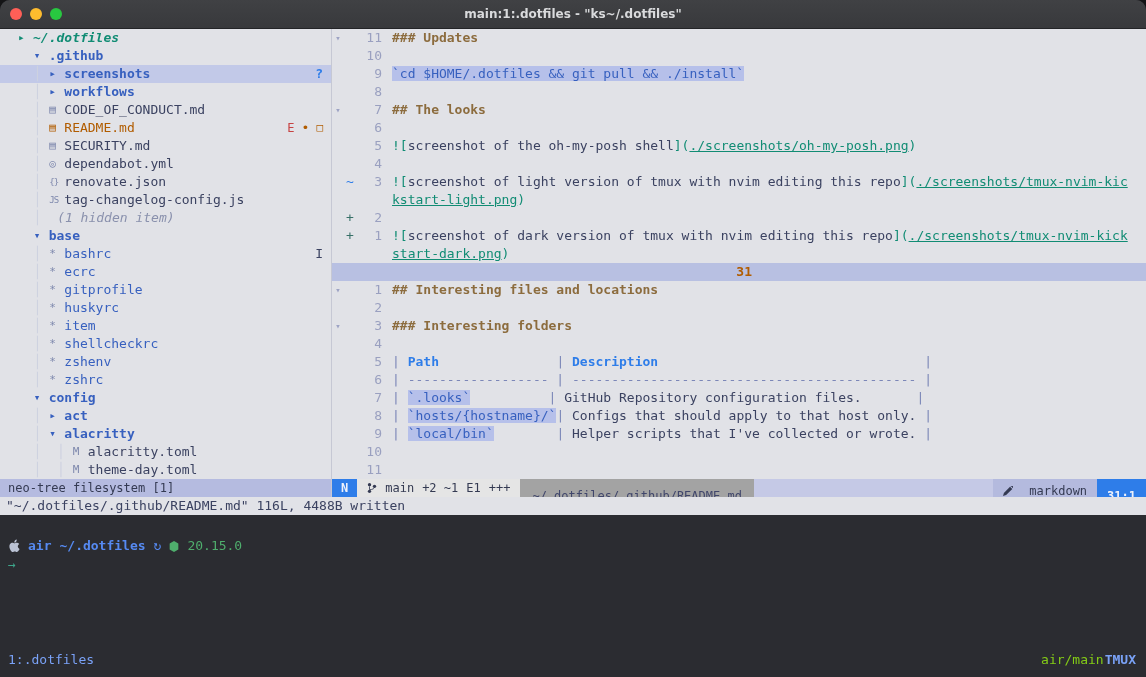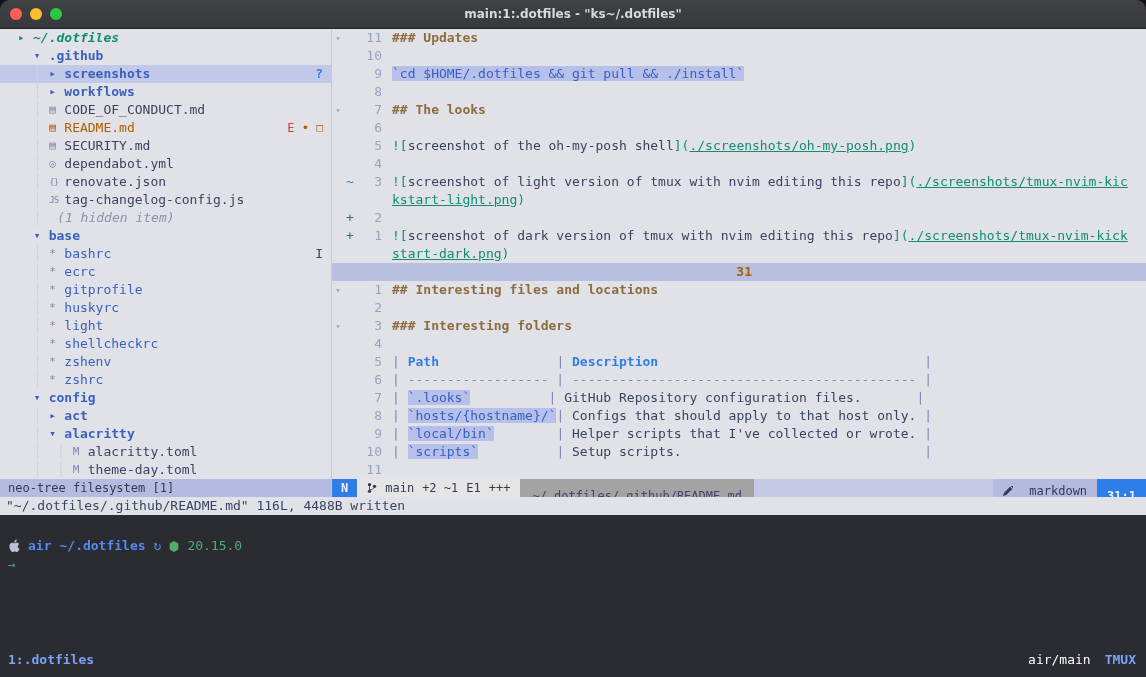--- a/index.html
+++ b/index.html
@@ -78,23 +78,23 @@
   
   .terminal{flex:1;background:#2b2c31;position:relative;padding:22px 0 0 8px;}
   .prompt-line{display:flex;align-items:center;gap:8px;height:18px;line-height:18px;}
   .p-apple{color:#bac2d4;display:flex;align-items:center;}
   .p-host,.p-path{color:#568af2;font-weight:bold;}
   .p-sync{color:#568af2;}
   .p-node{color:#4fae6d;display:flex;align-items:center;}
   .p-ver{color:#4fae6d;}
   .prompt-arrow{color:#3da58a;height:18px;line-height:18px;margin-top:1px;}
   .tmuxbar{position:absolute;left:8px;right:10px;bottom:8px;display:flex;align-items:center;height:18px;line-height:18px;}
-  .tm-left{color:#7aa2f7;font-weight:bold;}
+  .tm-left{color:#7aa2f7;font-weight:normal;}
   .tm-fill{flex:1;}
-  .tm-session{color:#ffffff;margin-right:14px;}
+  .tm-session{color:#84cc16;margin-right:1px;}
   .tm-label{color:#7aa2f7;font-weight:bold;}
 </style>
 </head>
 <body>
 
 <div class="window">
 
   <div class="titlebar">
     <div class="lights">
       <span class="light red"></span>
@@ -116,21 +116,21 @@
           <div class="trow"><span class="guide">  │ </span><span class="ticon">▤</span><span class="tlabel file">SECURITY.md</span></div>
           <div class="trow"><span class="guide">  │ </span><span class="ticon">◎</span><span class="tlabel file">dependabot.yml</span></div>
           <div class="trow"><span class="guide">  │ </span><span class="ticon small">{}</span><span class="tlabel file">renovate.json</span></div>
           <div class="trow"><span class="guide">  │ </span><span class="ticon small">JS</span><span class="tlabel file">tag-changelog-config.js</span></div>
           <div class="trow"><span class="guide">  │  </span><span class="tlabel hidden">(1 hidden item)</span></div>
           <div class="trow"><span class="guide">  </span><span class="ticon c-blue">▾</span><span class="tlabel folder">base</span></div>
           <div class="trow"><span class="guide">  │ </span><span class="ticon">*</span><span class="tlabel sh">bashrc</span><span class="tright"><span class="textra">I</span></span></div>
           <div class="trow"><span class="guide">  │ </span><span class="ticon">*</span><span class="tlabel sh">ecrc</span></div>
           <div class="trow"><span class="guide">  │ </span><span class="ticon">*</span><span class="tlabel sh">gitprofile</span></div>
           <div class="trow"><span class="guide">  │ </span><span class="ticon">*</span><span class="tlabel sh">huskyrc</span></div>
-          <div class="trow"><span class="guide">  │ </span><span class="ticon">*</span><span class="tlabel sh">light</span></div>
+          <div class="trow"><span class="guide">  │ </span><span class="ticon">*</span><span class="tlabel sh">item</span></div>
           <div class="trow"><span class="guide">  │ </span><span class="ticon">*</span><span class="tlabel sh">shellcheckrc</span></div>
           <div class="trow"><span class="guide">  │ </span><span class="ticon">*</span><span class="tlabel sh">zshenv</span></div>
           <div class="trow"><span class="guide">  │ </span><span class="ticon">*</span><span class="tlabel sh">zshrc</span></div>
           <div class="trow"><span class="guide">  </span><span class="ticon c-blue">▾</span><span class="tlabel folder">config</span></div>
           <div class="trow"><span class="guide">  │ </span><span class="ticon c-blue">▸</span><span class="tlabel folder">act</span></div>
           <div class="trow"><span class="guide">  │ </span><span class="ticon c-blue">▾</span><span class="tlabel folder">alacritty</span></div>
           <div class="trow"><span class="guide">  │  │ </span><span class="ticon">M</span><span class="tlabel file">alacritty.toml</span></div>
           <div class="trow"><span class="guide">  │  │ </span><span class="ticon">M</span><span class="tlabel file">theme-day.toml</span></div>
         </div>
       <div class="neotree-status">neo-tree filesystem [1]</div>
@@ -273,21 +273,20 @@
           <div class="erow">
             <span class="fold"></span>
             <span class="sign"></span>
             <span class="lnum">9</span>
             <span class="ltext"><span class="tok-pipe">| </span><span class="tok-code">`local/bin`</span><span class="tok-txt">        </span><span class="tok-pipe">| </span><span class="tok-txt">Helper scripts that I've collected or wrote. </span><span class="tok-pipe">|</span></span>
           </div>
           <div class="erow">
             <span class="fold"></span>
             <span class="sign"></span>
             <span class="lnum">10</span>
-            <span class="ltext"><span class="tok-pipe">| </span><span class="tok-code">`scripts`</span><span class="tok-txt">          </span><span class="tok-pipe">| </span><span class="tok-txt">Setup scripts.                               </span><span class="tok-pipe">|</span></span>
           </div>
           <div class="erow">
             <span class="fold"></span>
             <span class="sign"></span>
             <span class="lnum">11</span>
             <span class="ltext"></span>
           </div>
         </div>
 
       <div class="statusline">

